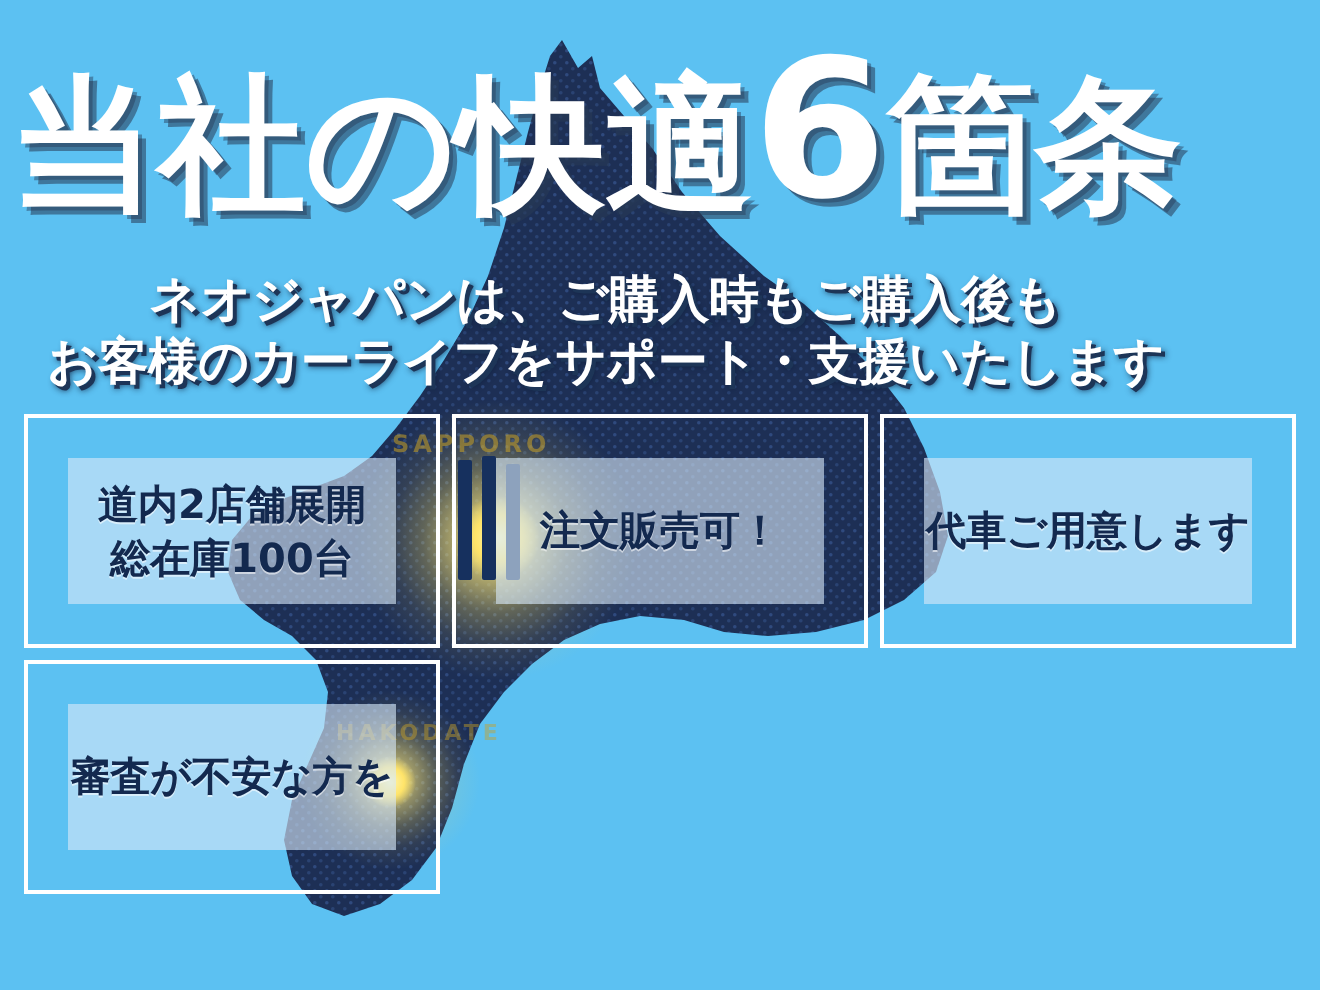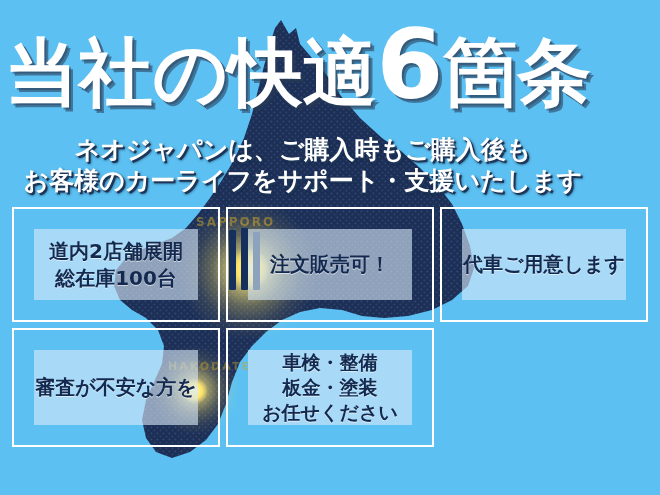--- a/index.html
+++ b/index.html
@@ -169,22 +169,15 @@
       </div>
     </div>
 
     <div class="box">
       <div class="inner">
         <div class="line">審査が不安な方を</div>
       </div>
     </div>
 
 
-    <div class="box three">
-      <div class="inner">
-        <div class="line">車検・整備</div>
-        <div class="line">板金・塗装</div>
-        <div class="line">お任せください</div>
-      </div>
-    </div>
 
   </div>
 </div>
 
 </body></html>

